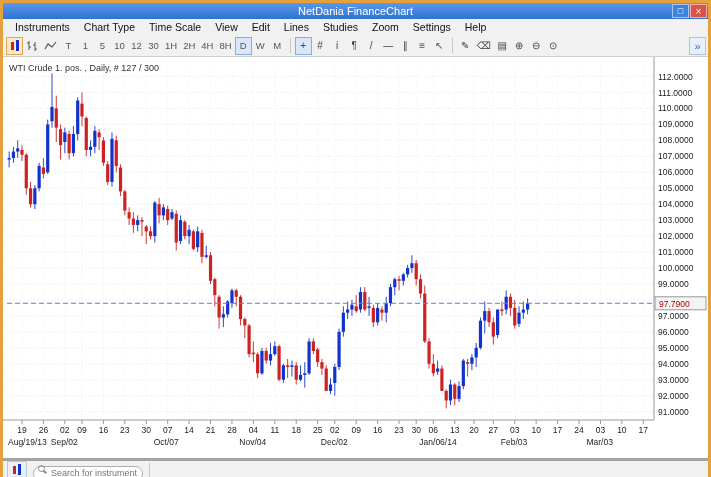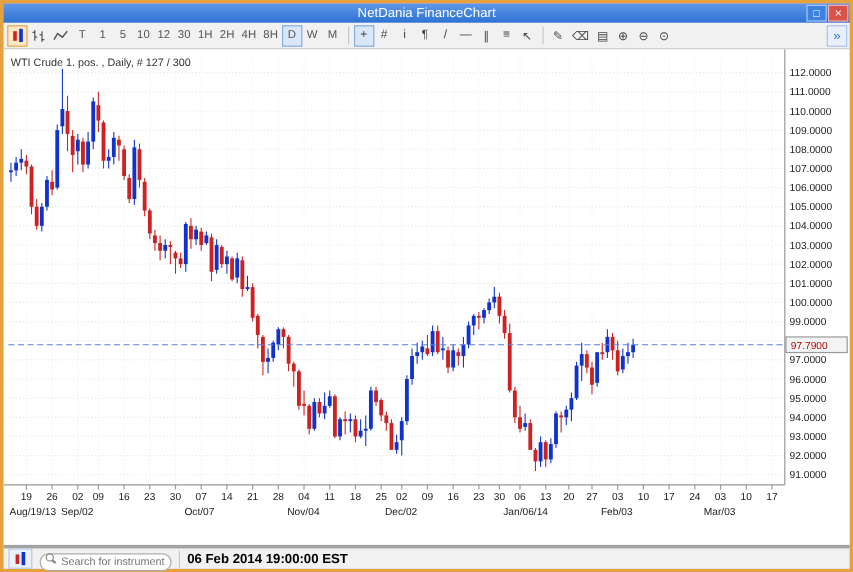--- a/index.html
+++ b/index.html
@@ -1,17 +1,17 @@
 <!DOCTYPE html>
 <html><head>
 <meta charset="utf-8">
 <style>
   *{margin:0;padding:0;box-sizing:border-box}
   html,body{width:711px;height:477px;overflow:hidden;font-family:"Liberation Sans",sans-serif}
-  .window{width:711px;height:477px;border:3px solid #E5A23C;display:flex;flex-direction:column;background:#c4b5fd}
+  .window{width:711px;height:477px;border:3px solid #E5A23C;display:flex;flex-direction:column;background:#d946ef}
   .titlebar{flex:0 0 16px;height:16px;background:linear-gradient(#5d97e9,#2e72d2);display:flex;align-items:center;position:relative}
   .title{flex:1;text-align:center;color:#fff;font-size:11px;line-height:16px}
   .win-controls{position:absolute;right:1px;top:1px;display:flex;gap:1px}
   .win-btn{width:17px;height:14px;border:1px solid rgba(255,255,255,.55);font-size:9px;color:#fff;display:flex;align-items:center;justify-content:center}
   .win-btn.restore{background:#3e82e0}
   .win-btn.close{background:#d9534a;font-size:10px}
   .menubar{flex:0 0 16px;height:16px;display:flex;align-items:center;padding-left:5px;background:#f1f1f1}
   .menu-item{font-size:10.5px;color:#111;padding:0 7px;white-space:nowrap}
   .toolbar{flex:0 0 22px;height:22px;display:flex;align-items:center;padding:0 3px;background:#f1f1f1;border-bottom:1px solid #cfcfcf;position:relative}
   .tb-group{display:flex;align-items:center}
@@ -41,20 +41,32 @@
 <div class="window">
 
   <div class="titlebar">
     <div class="title">NetDania FinanceChart</div>
     <div class="win-controls">
       <div class="win-btn restore">□</div>
       <div class="win-btn close">×</div>
     </div>
   </div>
 
+  <div class="menubar">
+      <span class="menu-item">Instruments</span>
+      <span class="menu-item">Chart Type</span>
+      <span class="menu-item">Time Scale</span>
+      <span class="menu-item">View</span>
+      <span class="menu-item">Edit</span>
+      <span class="menu-item">Lines</span>
+      <span class="menu-item">Studies</span>
+      <span class="menu-item">Zoom</span>
+      <span class="menu-item">Settings</span>
+      <span class="menu-item">Help</span>
+    </div>
 
   <div class="toolbar">
     <div class="tb-group">
         <button class="tb-btn active-warm">
           <span class="mini-candle mc-down"></span>
           <span class="mini-candle mc-up"></span>
         </button>
         <button class="tb-btn">
           <svg width="12" height="12">
             <line x1="3" y1="1" x2="3" y2="10" stroke="#555"></line>
@@ -507,16 +519,15 @@
   <div class="statusbar">
     <button class="sb-btn">
       <span class="mini-candle mc-down"></span>
       <span class="mini-candle mc-up"></span>
     </button>
     <div class="search-box">
       <span class="mag"></span>
       <input placeholder="Search for instrument" style="">
     </div>
     <div class="vsep"></div>
-    <span class="timestamp">06 Feb 2014 19:00:00 EST</span>
   </div>
 
 </div>
 
 </body></html>

